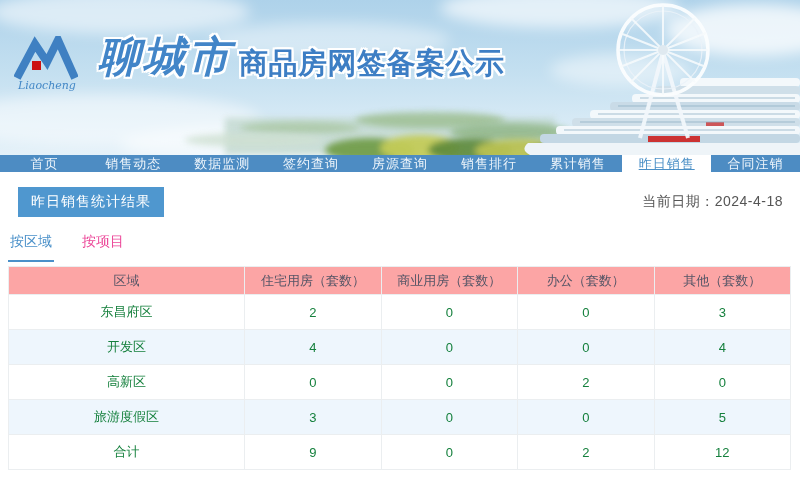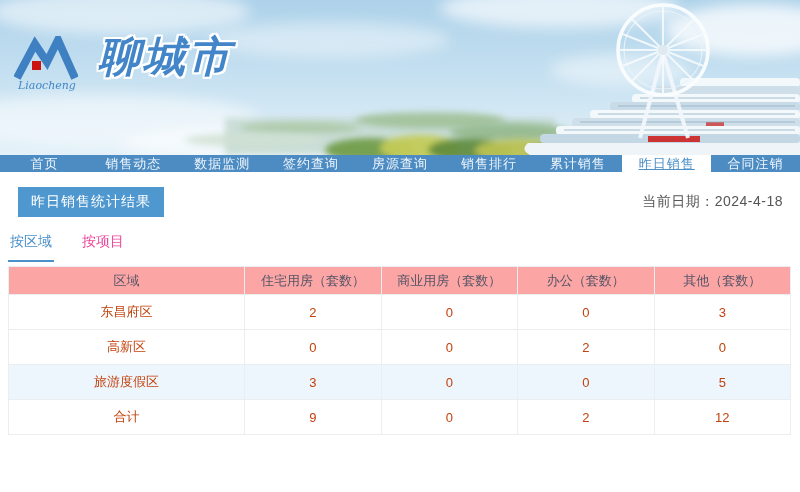--- a/index.html
+++ b/index.html
@@ -35,21 +35,21 @@
 
   .tabs { display:flex; margin:16px 0 0 8px; }
   .tab { font-size:14px; color:#ec4899; padding:0 2px 9px 2px; margin-right:26px;
     cursor:pointer; border-bottom:2px solid transparent; }
   .tab.active { color:#4a90c9; border-bottom-color:#4a90c9; }
 
   table.stats { width:783px; margin:4px 8px 0 8px; border-collapse:collapse;
     table-layout:fixed; }
   .stats th { background:#fca5a5; height:28px; font-size:13px; font-weight:normal;
     color:#556; border:1px solid #ebeef0; }
-  .stats td { height:35px; font-size:13px; color:#c2410c; text-align:center;
+  .stats td { height:35px; font-size:13px; color:#15803d; text-align:center;
     border:1px solid #ebeef0; }
   .stats tr.stripe td { background:#eef6fd; }
   .stats col.c0 { width:30.2%; }
   .stats col.cn { width:17.45%; }
 </style>
 </head>
 <body>
 
 <div class="banner">
   <svg class="scenery" width="800" height="155" viewBox="0 0 800 155">
@@ -128,20 +128,21 @@
     </g>
   </svg>
 
   <div class="brand">
     <svg width="64" height="56" viewBox="0 0 64 56">
       <path d="M3 42 L21 8 L33 26 L44 4 L61 42" fill="none" stroke="#3f80c2" stroke-width="8" stroke-linejoin="miter"></path>
       <rect x="18" y="25" width="9" height="9" fill="#cc1111"></rect>
       <text x="4" y="53" font-size="11" font-style="italic" fill="#4287c6" font-family="DejaVu Serif, serif">Liaocheng</text>
     </svg>
     <div class="brand-cn">聊城市</div>
+    <div class="brand-sub">商品房网签备案公示</div>
   </div>
 </div>
 
 <div class="nav">
   <div class="nav-item">首页</div>
   <div class="nav-item">销售动态</div>
   <div class="nav-item">数据监测</div>
   <div class="nav-item">签约查询</div>
   <div class="nav-item">房源查询</div>
   <div class="nav-item">销售排行</div>
@@ -179,20 +180,27 @@
       </tr>
     </thead>
     <tbody>
       <tr>
         <td>东昌府区</td>
         <td>2</td>
         <td>0</td>
         <td>0</td>
         <td>3</td>
       </tr>
+      <tr class="stripe">
+        <td>开发区</td>
+        <td>4</td>
+        <td>0</td>
+        <td>0</td>
+        <td>4</td>
+      </tr>
       <tr>
         <td>高新区</td>
         <td>0</td>
         <td>0</td>
         <td>2</td>
         <td>0</td>
       </tr>
       <tr class="stripe">
         <td>旅游度假区</td>
         <td>3</td>

